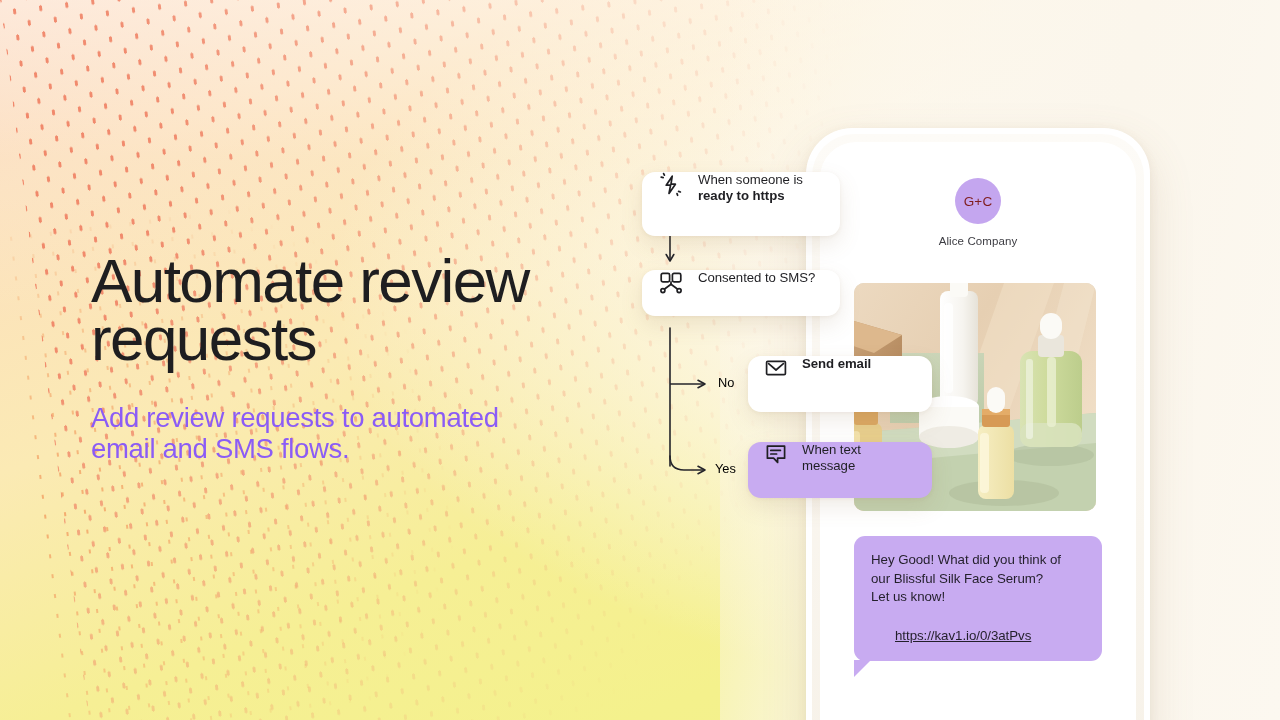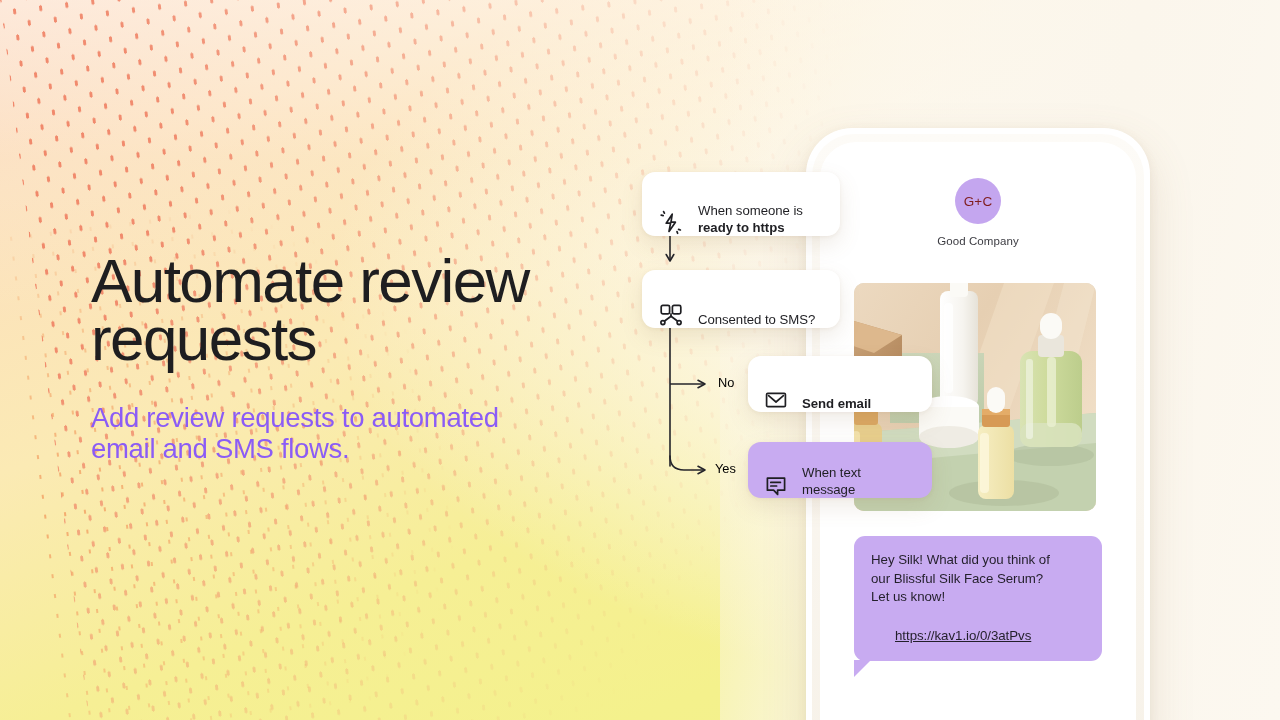--- a/index.html
+++ b/index.html
@@ -114,29 +114,29 @@
     border-bottom:17px solid transparent;
   }
 
   
   .flow{ position:absolute; left:600px; top:140px; width:380px; height:380px; }
   .flow-lines{ position:absolute; left:0; top:0; width:380px; height:380px; overflow:visible; }
 
   .node{
     position:absolute;
     background:#ffffff; border-radius:13px;
-    display:flex; align-items:flex-end; gap:14px;
+    display:flex; align-items:flex-start; gap:14px;
     box-shadow: 0 9px 22px rgba(140,110,70,.13), 0 1px 4px rgba(140,110,70,.09);
   }
   .node .ic{ flex:0 0 auto; display:flex; align-items:center; justify-content:center; }
   .node-label{ font-size:13.2px; color:#1f1f23; line-height:16.4px; letter-spacing:-.05px; }
   .node-label b{ font-weight:700; }
 
   #node-trigger{ left:42px; top:32px; width:198px; height:64px; padding:0 16px; }
-  #node-condition{ left:42px; top:130px; width:198px; height:58px; padding:0 16px; }
+  #node-condition{ left:42px; top:130px; width:198px; height:46px; padding:0 16px; }
   #node-email{ left:148px; top:216px; width:184px; height:56px; padding:0 16px;font-weight:bold; }
   #node-sms{
     left:148px; top:302px; width:184px; height:56px; padding:0 16px;
     background:#c8abf1;
     box-shadow: 0 9px 22px rgba(140,110,70,.13), 0 1px 4px rgba(140,110,70,.09);
   }
 
   .branch-label{
     position:absolute; font-size:12.8px; color:#000000; letter-spacing:-.05px;
   }
@@ -166,21 +166,21 @@
   </div>
 
   <div class="phone-shadow"></div>
   <div class="phone-bezel"></div>
   <div class="phone-screen">
 
     <div class="brand">
       <div class="brand-avatar">
         <span>G+C</span>
       </div>
-      <div class="brand-name">Good Company</div>
+      <div class="brand-name">Alice Company</div>
     </div>
 
     <div class="product">
       <svg viewBox="0 0 242 228" preserveAspectRatio="none">
         <defs>
           <linearGradient id="bgWall" x1="0" y1="0" x2="1" y2="0.6">
             <stop offset="0" stop-color="#ecd9c0"></stop>
             <stop offset="0.45" stop-color="#e6cfb2"></stop>
             <stop offset="1" stop-color="#f0dec6"></stop>
           </linearGradient>
@@ -245,21 +245,21 @@
         <rect x="133" y="104" width="18" height="26" rx="9" fill="#fbfaf6"></rect>
 
         <rect x="-6" y="140" width="34" height="52" rx="7" fill="#e8cf8e"></rect>
         <rect x="-2" y="148" width="8" height="40" rx="4" fill="#f5e6b4" opacity="0.8"></rect>
         <rect x="0" y="124" width="24" height="18" rx="3" fill="#dba863"></rect>
       </svg>
     </div>
 
     <div class="bubble-wrap">
       <div class="bubble">
-        <div>Hey Silk! What did you think of</div>
+        <div>Hey Good! What did you think of</div>
         <div>our Blissful Silk Face Serum?</div>
         <div>Let us know!</div>
         <a class="bubble-link" href="#">https://kav1.io/0/3atPvs</a>
         <div class="bubble-tail"></div>
       </div>
     </div>
   </div>
 
   <div class="flow">
 

